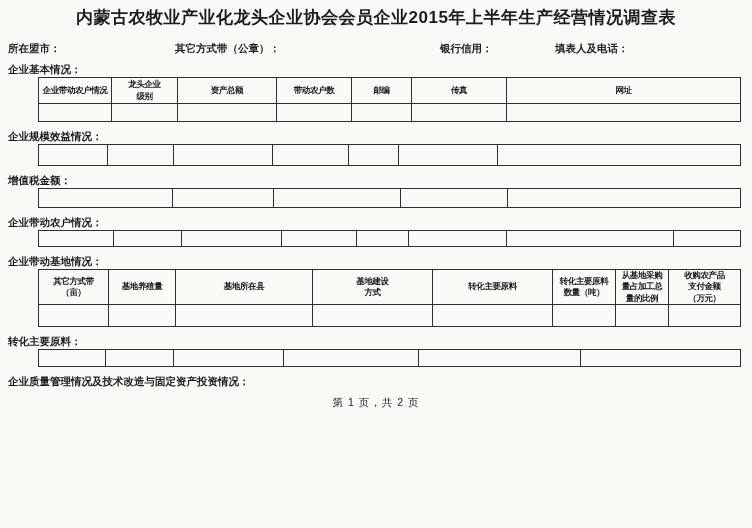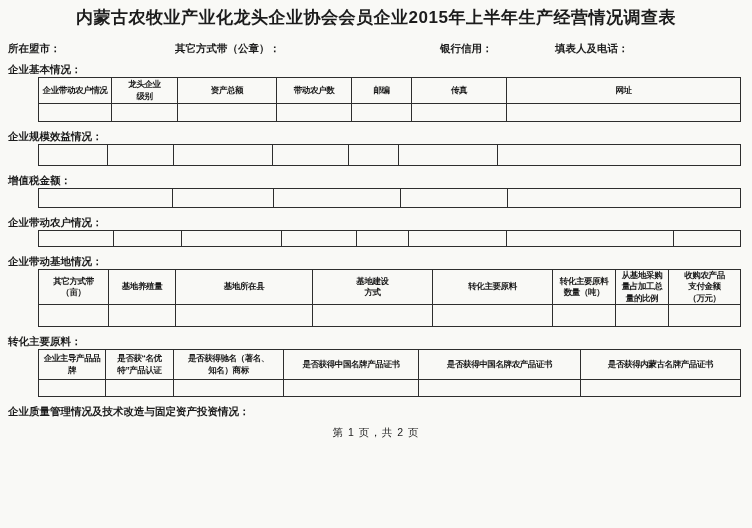--- a/index.html
+++ b/index.html
@@ -209,30 +209,20 @@
 <table class="form-table t6">
   <colgroup>
     <col style="width:67px">
       <col style="width:68px">
       <col style="width:110px">
       <col style="width:135px">
       <col style="width:162px">
       <col style="width:160px">
   </colgroup>
   <tbody>
-      <tr>
-    <th>企业主导产品品牌</th>
-    <th>是否获“名优
-特”产品认证</th>
-    <th>是否获得驰名（著名、
-知名）商标</th>
-    <th>是否获得中国名牌产品证书</th>
-    <th>是否获得中国名牌农产品证书</th>
-    <th>是否获得内蒙古名牌产品证书</th>
-  </tr>
   <tr>
     <td></td>
     <td></td>
     <td></td>
     <td></td>
     <td></td>
     <td></td>
   </tr>
 </tbody>
   </table>

